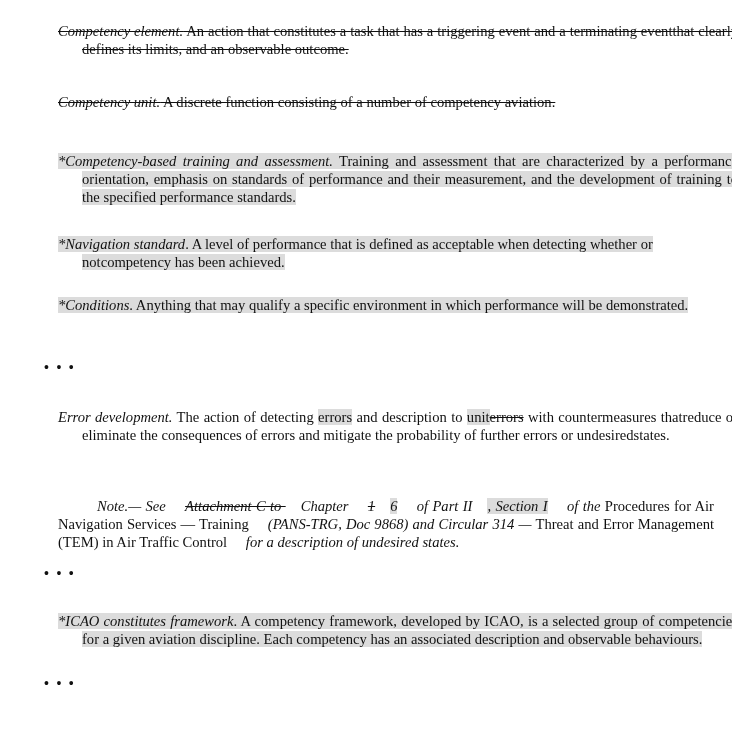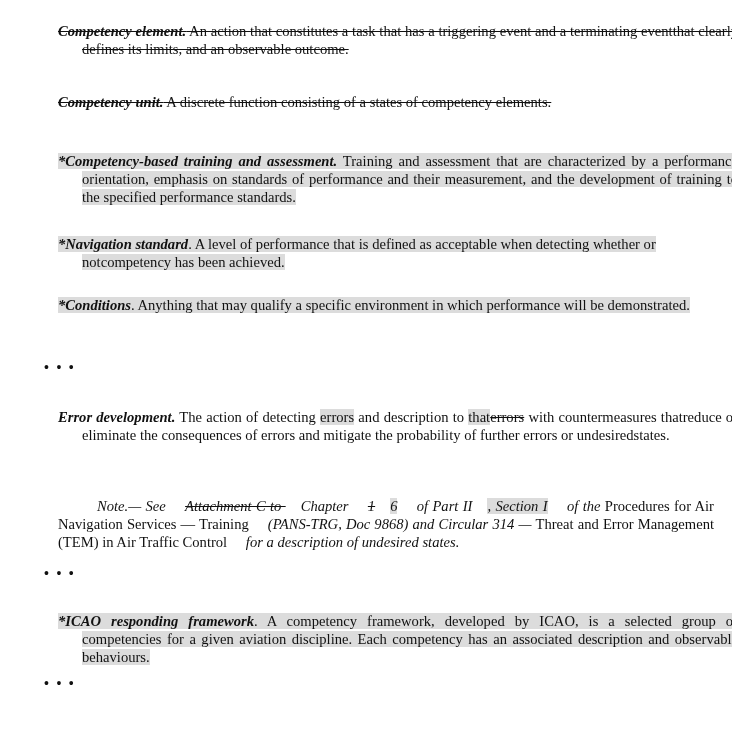--- a/index.html
+++ b/index.html
@@ -4,59 +4,59 @@
 <style>
   html, body { margin: 0; padding: 0; background: #ffffff; }
   body {
     width: 732px; height: 752px; position: relative; overflow: hidden;
     font-family: "Liberation Serif", "DejaVu Serif", serif;
     font-size: 14.6px; color: #111;
   }
   .para { position: absolute; left: 58px; width: 656px; line-height: 18px; }
   .hang { padding-left: 24px; text-indent: -24px; }
   .just { text-align: justify; }
-  .term { font-weight: bold; font-style: italic; }
+  .term { font-weight: normal; font-style: italic; }
   .strike { text-decoration: line-through; }
   .hl { background: #dcdcdc; }
   .it { font-style: italic; margin-left: 15px; }
   .ellipsis { position: absolute; left: 44px; font-size: 14px; letter-spacing: 2px; font-weight: bold; }
   .note { text-indent: 24px; }
 </style>
 </head>
 <body>
 
 <div class="para hang just" style="top:22px;">
   <span class="strike"><span class="term">Competency element.</span><span> An action that constitutes a task that has a triggering event  and a terminating eventthat clearly defines its limits, and an observable outcome.</span></span>
 </div>
 
 <div class="para hang" style="top:93px;">
-  <span class="strike"><span class="term">Competency unit.</span><span> A discrete function consisting of a states of competency elements.</span></span>
+  <span class="strike"><span class="term">Competency unit.</span><span> A discrete function consisting of a number of competency aviation.</span></span>
 </div>
 
 <div class="para hang just" style="top:152px;">
   <span class="hl"><span class="term">*Competency-based training and assessment.</span><span> Training and assessment that are characterized by a performance orientation, emphasis on standards of performance and their measurement, and the development of training to the specified performance standards.</span></span>
 </div>
 
 <div class="para hang" style="top:235px;">
   <span class="hl"><span class="term">*Navigation standard</span><span>. A level of performance that is defined as acceptable when detecting whether or notcompetency has been achieved.</span></span>
 </div>
 
 <div class="para" style="top:296px;">
   <span class="hl"><span class="term">*Conditions</span><span>. Anything that may qualify a specific environment in which performance will be demonstrated.</span></span>
 </div>
 
 <div class="ellipsis" style="top:360px;">• • •</div>
 
 <div class="para hang just" style="top:408px;">
-  <span class="term">Error development.</span><span> The action of detecting </span><span class="hl">errors</span><span> and description to </span><span class="hl">that</span><span class="strike">errors</span><span> with countermeasures thatreduce or eliminate the consequences of errors and mitigate the probability of further errors or undesiredstates.</span>
+  <span class="term">Error development.</span><span> The action of detecting </span><span class="hl">errors</span><span> and description to </span><span class="hl">unit</span><span class="strike">errors</span><span> with countermeasures thatreduce or eliminate the consequences of errors and mitigate the probability of further errors or undesiredstates.</span>
 </div>
 
 <div class="para just note" style="top:497px;">
   <span class="it">Note.— See </span><span class="it strike">Attachment C to </span><span class="it">Chapter </span><span class="it strike">1</span><span class="it hl">6</span><span class="it"> of Part II</span><span class="it hl">, Section I</span><span class="it"> of the </span><span>Procedures for Air Navigation Services — Training </span><span class="it">(PANS-TRG, Doc 9868) and Circular 314 — </span><span>Threat and Error Management (TEM) in Air Traffic Control </span><span class="it">for a description of undesired states.</span>
 </div>
 
 <div class="ellipsis" style="top:566px;">• • •</div>
 
 <div class="para hang just" style="top:612px;">
-  <span class="hl"><span class="term">*ICAO responding framework</span><span>. A competency framework, developed by ICAO, is a selected group of competencies for a given aviation discipline. Each competency has an associated description and observable behaviours.</span></span>
+  <span class="hl"><span class="term">*ICAO constitutes framework</span><span>. A competency framework, developed by ICAO, is a selected group of competencies for a given aviation discipline. Each competency has an associated description and observable behaviours.</span></span>
 </div>
 
 <div class="ellipsis" style="top:676px;">• • •</div>
 
 </body></html>

